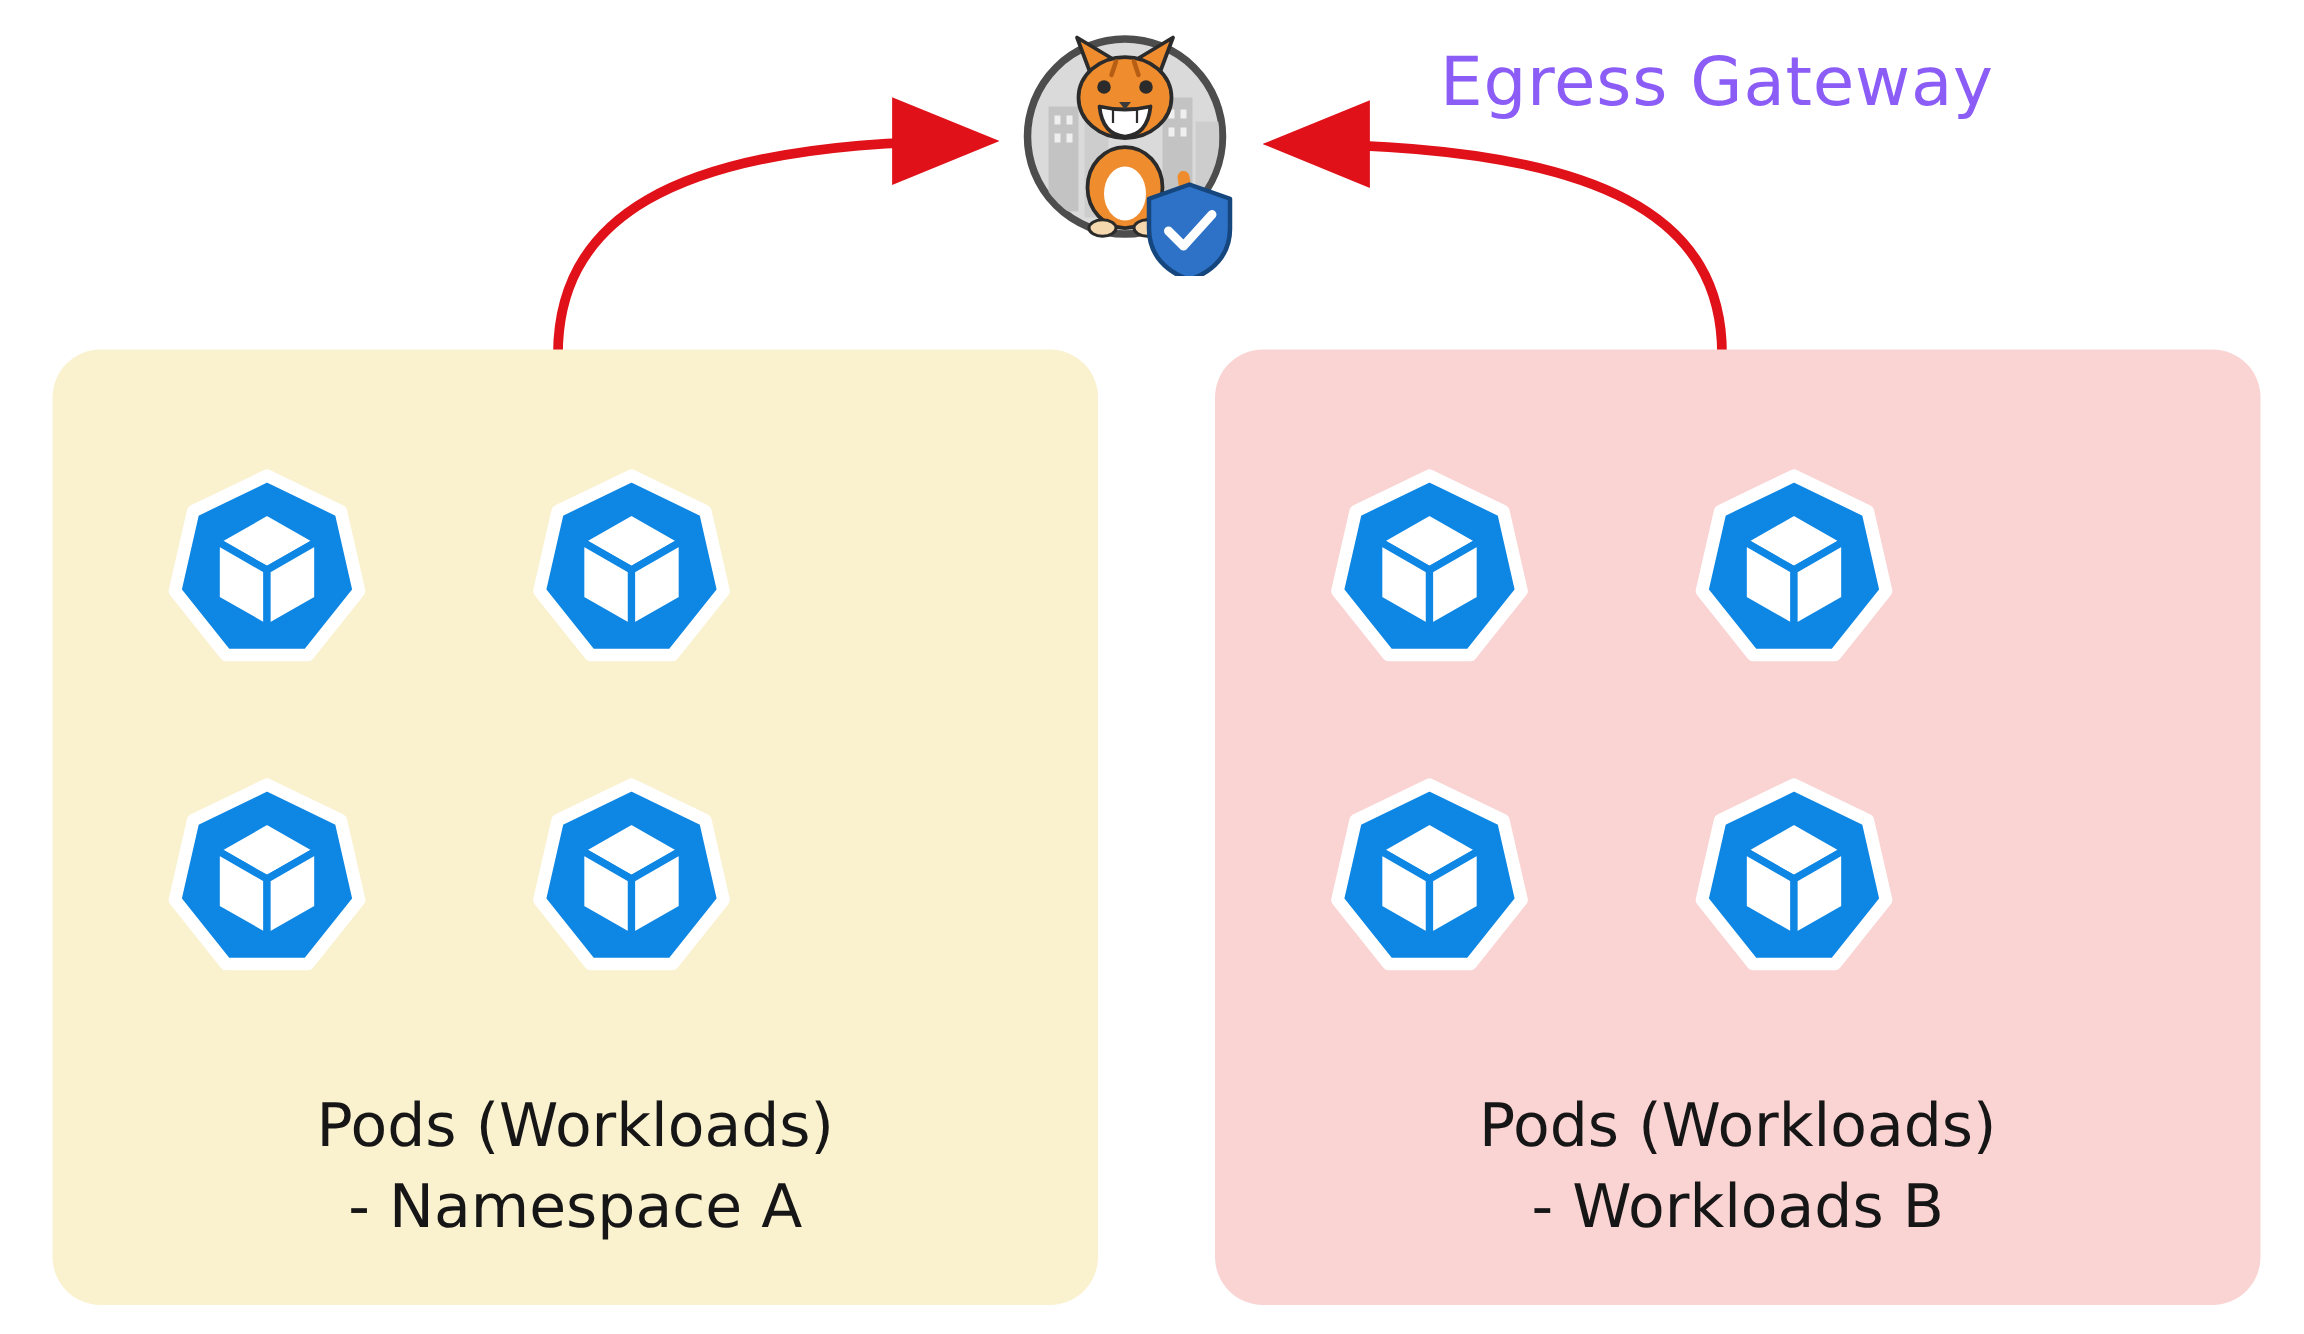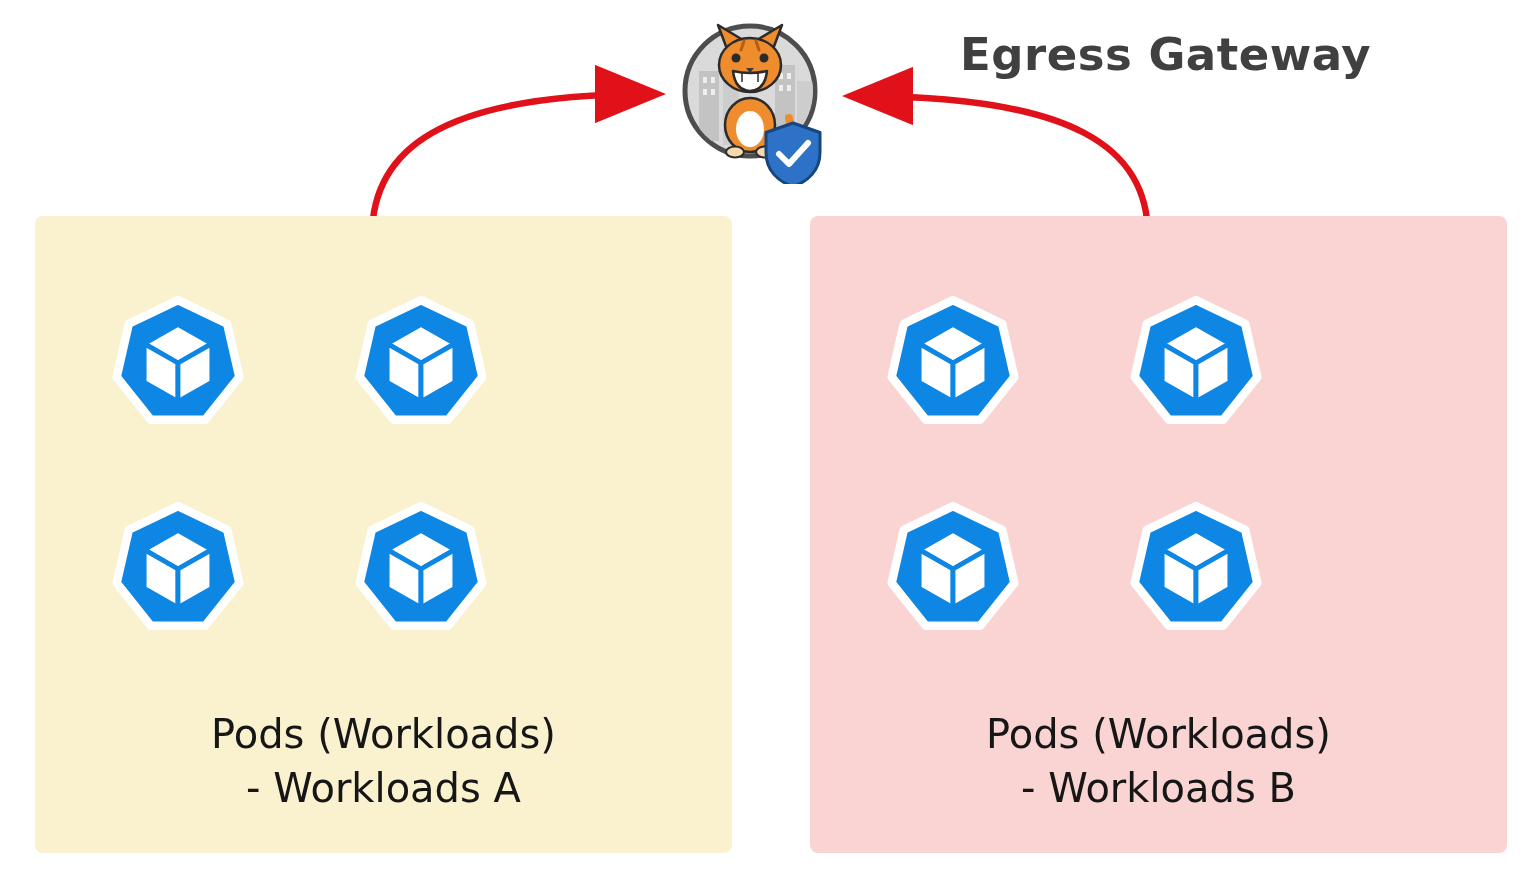--- a/index.html
+++ b/index.html
@@ -24,31 +24,31 @@
   .gateway-icon {
     position: absolute;
     left: 665px; top: 12px;
     width: 185px; height: 172px;
   }
   .gateway-title {
     position: absolute;
     left: 960px; top: 28px;
     width: 420px;
     font-size: 45px;
-    font-weight: 700;
-    color: #404040;
+    font-weight: 400;
+    color: #8b5cf6;
     letter-spacing: 0.5px;
     white-space: nowrap;
   }
   .ns-box {
     position: absolute;
-    top: 216px;
+    top: 233px;
     width: 697px;
     height: 637px;
-    border-radius: 8px;
+    border-radius: 32px;
   }
   .ns-box.ns-a { left: 35px;  background: #FAF1CF; }
   .ns-box.ns-b { left: 810px; background: #FAD3D3; }
   .pods-grid {
     position: absolute;
     left: 68px; top: 72px;
     display: grid;
     grid-template-columns: 150px 150px;
     grid-template-rows: 150px 150px;
     column-gap: 93px;
@@ -148,21 +148,21 @@
         </svg>
       <svg class="pod-icon">
           <use href="#pod-symbol"></use>
         </svg>
       <svg class="pod-icon">
           <use href="#pod-symbol"></use>
         </svg>
     </div>
     <div class="ns-label">
       <div>Pods (Workloads)</div>
-      <div>- Workloads A</div>
+      <div>- Namespace A</div>
     </div>
   </div>
 
   <div class="ns-box ns-b">
     <div class="pods-grid">
       <svg class="pod-icon">
           <use href="#pod-symbol"></use>
         </svg>
       <svg class="pod-icon">
           <use href="#pod-symbol"></use>

